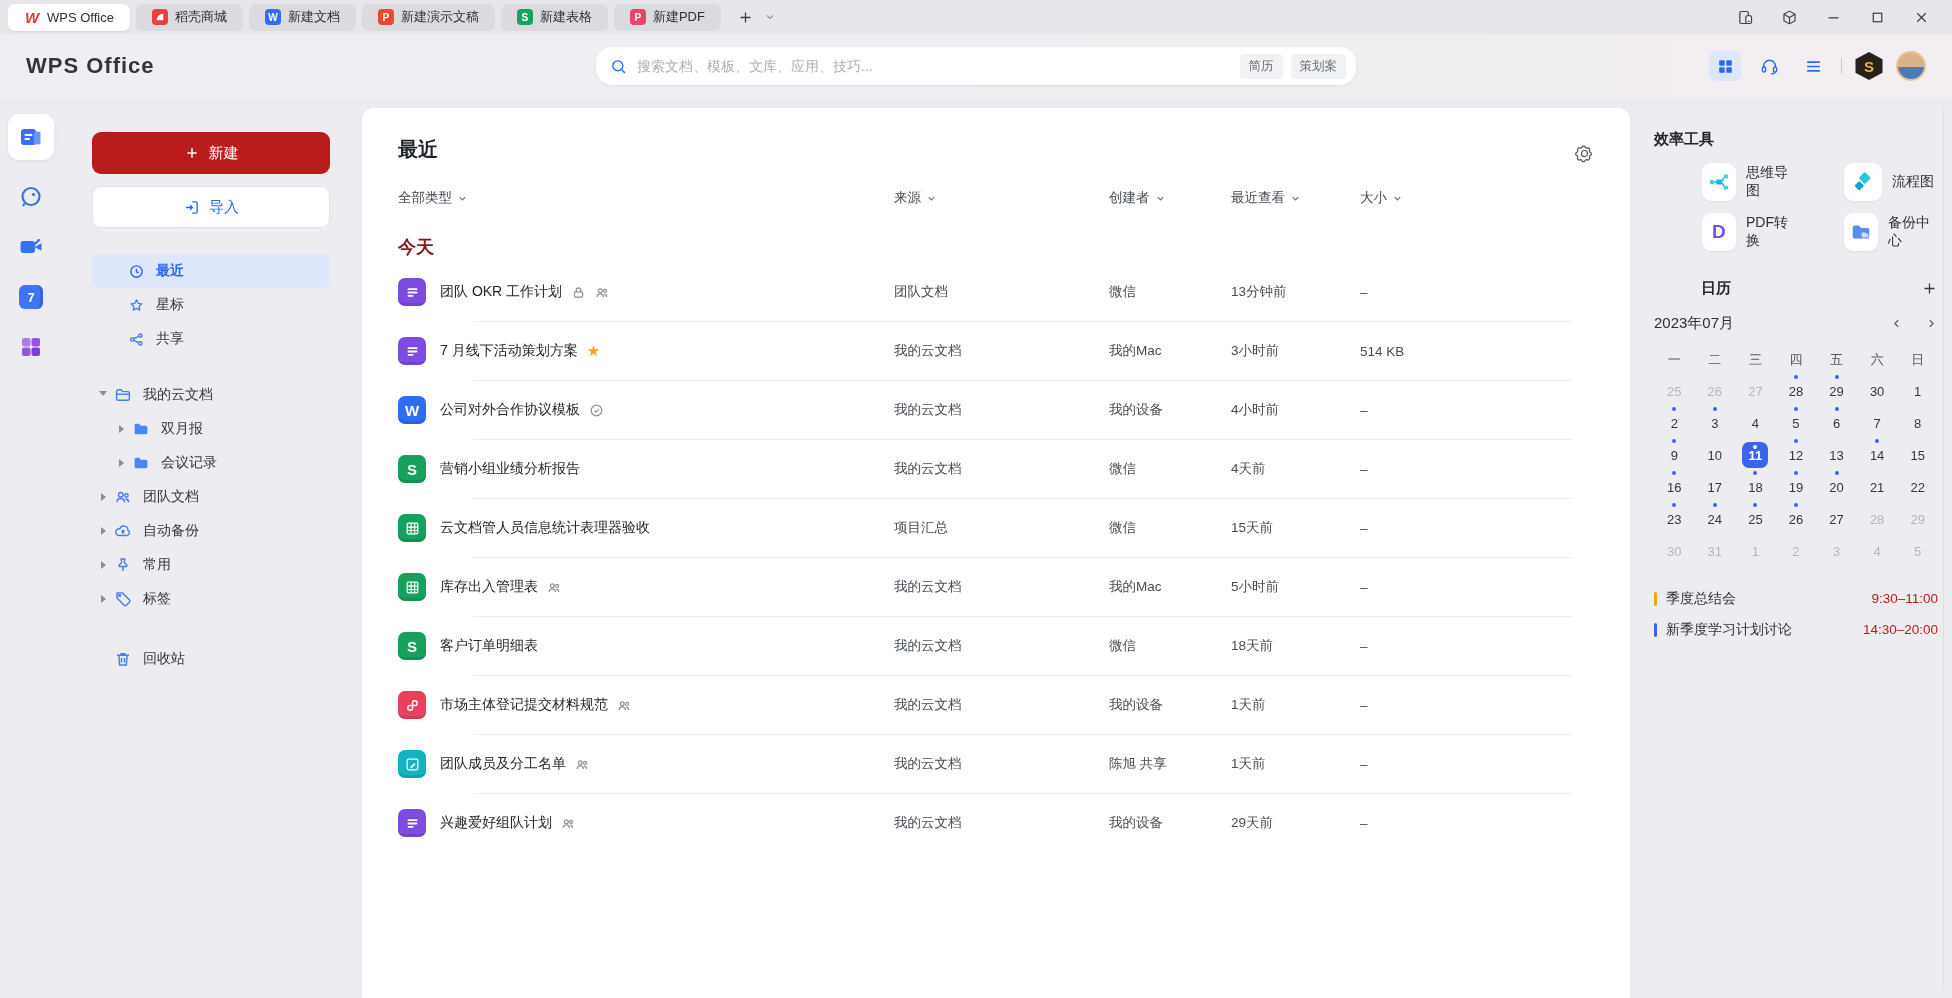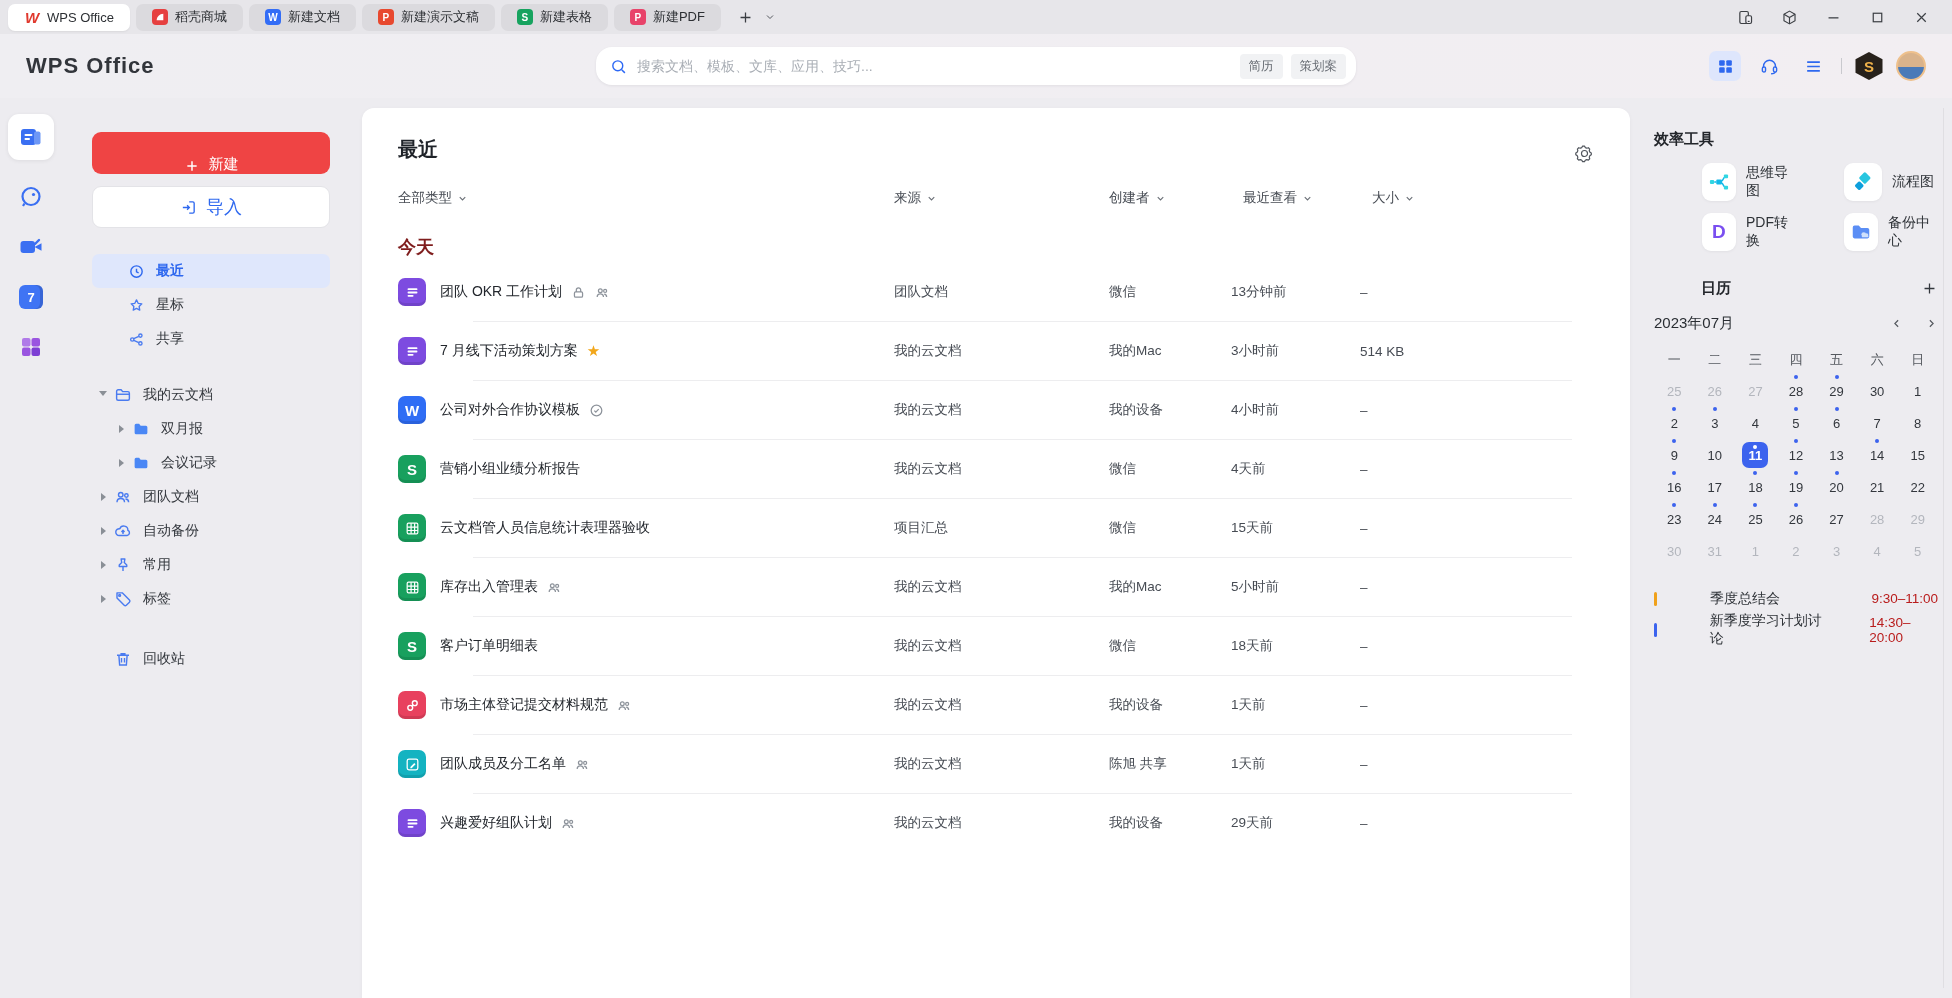--- a/index.html
+++ b/index.html
@@ -40,23 +40,23 @@
 
   
   .bodyrow { display:flex; height:900px; }
   .rail { width:62px; display:flex; flex-direction:column; align-items:center; padding-top:16px; gap:24px; }
   .rail-card { width:46px; height:46px; background:#fff; border-radius:11px; box-shadow:0 1px 4px rgba(0,0,0,.07); display:flex; align-items:center; justify-content:center; }
   .rail-ico { width:26px; height:26px; display:flex; align-items:center; justify-content:center; color:#3a6ff2; }
   .rail-ico svg { width:26px; height:26px; }
   .cal7 { width:24px; height:24px; background:#3f74f4; border-radius:6px; color:#fff; font-size:13px; font-weight:700; display:flex; align-items:center; justify-content:center; box-shadow:inset -3px 0 0 rgba(0,0,0,.12); }
 
   .sidebar { width:300px; padding:34px 32px 0 30px; }
-  .btn-new { width:100%; height:42px; background:#ef4444; border:none; border-radius:9px; color:#fff; font-size:15px; display:flex; align-items:flex-end; justify-content:center; gap:9px; font-family:inherit; }
+  .btn-new { width:100%; height:42px; background:#b91c1c; border:none; border-radius:9px; color:#fff; font-size:15px; display:flex; align-items:center; justify-content:center; gap:9px; font-family:inherit; }
   .btn-new svg { width:16px; height:16px; }
-  .btn-import { width:100%; height:42px; margin-top:12px; background:#fff; border:1px solid #e3e3e7; border-radius:9px; color:#2e68ef; font-size:18px; display:flex; align-items:center; justify-content:center; gap:9px; font-family:inherit; }
+  .btn-import { width:100%; height:42px; margin-top:12px; background:#fff; border:1px solid #e3e3e7; border-radius:9px; color:#2e68ef; font-size:15px; display:flex; align-items:center; justify-content:center; gap:9px; font-family:inherit; }
   .btn-import svg { width:17px; height:17px; }
   .nav { margin-top:26px; }
   .nav-item { height:34px; border-radius:7px; display:flex; align-items:center; gap:11px; padding-left:36px; font-size:14px; color:#33373d; }
   .nav-item svg { width:17px; height:17px; }
   .nav-item .nico { color:#4a7bf0; display:flex; }
   .nav-item.active { background:#dfe7fc; color:#2e68ef; font-weight:700; }
   .tree { margin-top:22px; }
   .tree-item { height:34px; display:flex; align-items:center; font-size:14px; color:#33373d; }
   .tree-item .tri { width:22px; display:flex; justify-content:center; }
   .tri i { width:0; height:0; border-left:5px solid #8a8f96; border-top:4px solid transparent; border-bottom:4px solid transparent; }
@@ -68,21 +68,21 @@
   .trash-item .tri { visibility:hidden; }
 
   
   .main { flex:1; margin-top:10px; background:#fff; border-radius:12px 12px 0 0; box-shadow:0 1px 4px rgba(0,0,0,.04); padding:0 36px; position:relative; }
   .main-title { padding-top:28px; font-size:20px; font-weight:700; color:#1f2329; }
   .gear-btn { position:absolute; top:36px; right:36px; color:#51565d; }
   .gear-btn svg { width:19px; height:19px; }
   .filters { margin-top:26px; display:flex; align-items:center; font-size:13.5px; color:#474c54; }
   .f-label { display:flex; align-items:center; gap:5px; }
   .f-label svg { width:11px; height:11px; color:#6a6f76; }
-  .fc0 { width:496px; } .fc1 { width:215px; } .fc2 { width:122px; } .fc3 { width:129px;margin-left:12px; } .fc4 { flex:1; }
+  .fc0 { width:496px; } .fc1 { width:215px; } .fc2 { width:122px; } .fc3 { width:129px; } .fc4 { flex:1; }
   .section-label { margin-top:28px; font-size:18px; font-weight:700; color:#7f1d1d; }
   .filelist { margin-top:4px; }
   .frow { height:58px; display:flex; align-items:center; }
   .c-icon { width:28px; height:28px; border-radius:7px; margin-right:14px; display:flex; align-items:center; justify-content:center; color:#fff; font-size:15px; font-weight:700; box-shadow:inset 0 -3px 0 rgba(0,0,0,.10); }
   .c-icon svg { width:17px; height:17px; }
   .c-title { width:454px; display:flex; align-items:center; gap:9px; font-size:14px; color:#23272d; }
   .badge { color:#8d939b; display:flex; }
   .badge svg { width:15px; height:15px; }
   .badge.star { color:#f2a71b; font-size:15px; }
   .c-src { width:215px; } .c-crt { width:122px; } .c-view { width:129px; } .c-size { flex:1; }
@@ -106,21 +106,21 @@
   .cal-nav svg { width:13px; height:13px; }
   .weekdays { margin-top:18px; display:grid; grid-template-columns:repeat(7,1fr); font-size:13px; color:#55595f; text-align:center; }
   .days { margin-top:6px; display:grid; grid-template-columns:repeat(7,1fr); }
   .day { height:32px; position:relative; display:flex; align-items:center; justify-content:center; }
   .day .num { width:26px; height:26px; display:flex; align-items:center; justify-content:center; font-size:13px; color:#33373d; border-radius:7px; }
   .day.muted .num { color:#b3b6bd; }
   .day .dot { position:absolute; top:0px; left:50%; transform:translateX(-50%); width:4px; height:4px; border-radius:50%; background:#3c63ee; }
   .day.sel .num { background:#3c63ee; color:#fff; font-weight:700; }
   .day.sel .dot { background:#fff; top:6px; z-index:1; }
   .events { margin-top:16px; }
-  .event { display:flex; align-items:center; height:31px;gap:44px; }
+  .event { display:flex; align-items:center; height:31px; }
   .ev-bar { width:3px; height:14px; border-radius:2px; margin-right:9px; }
   .ev-title { font-size:14px; color:#2e3237; }
   .ev-time { margin-left:auto; font-size:13.5px; color:#b91c1c; }
 </style>
 </head>
 <body>
 
 <div class="tabbar">
   <div id="tabs" style="display:flex;align-items:center;">
       <div class="tab active">

